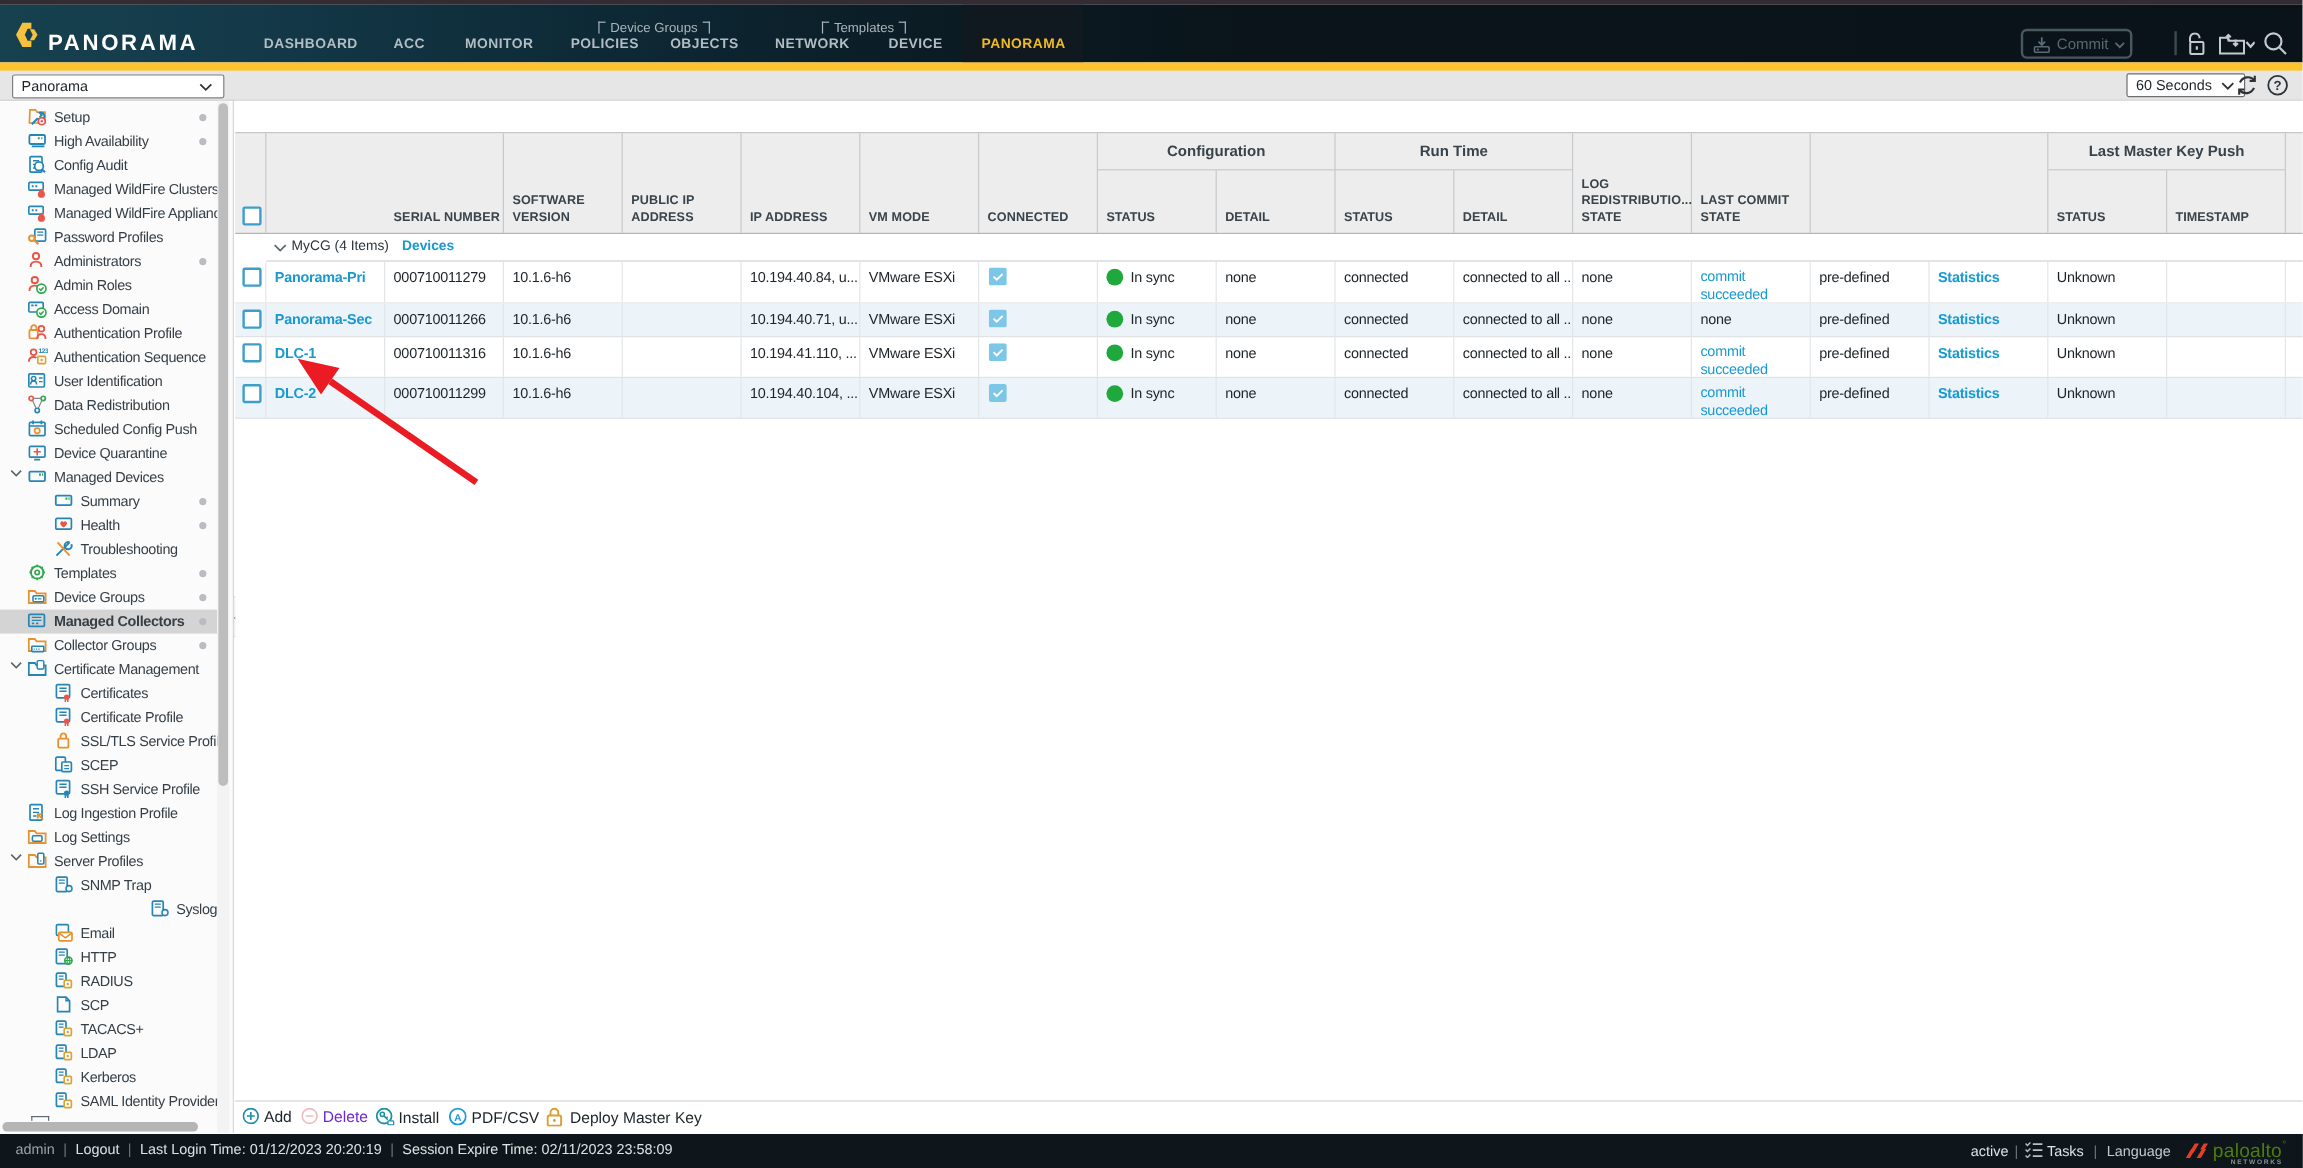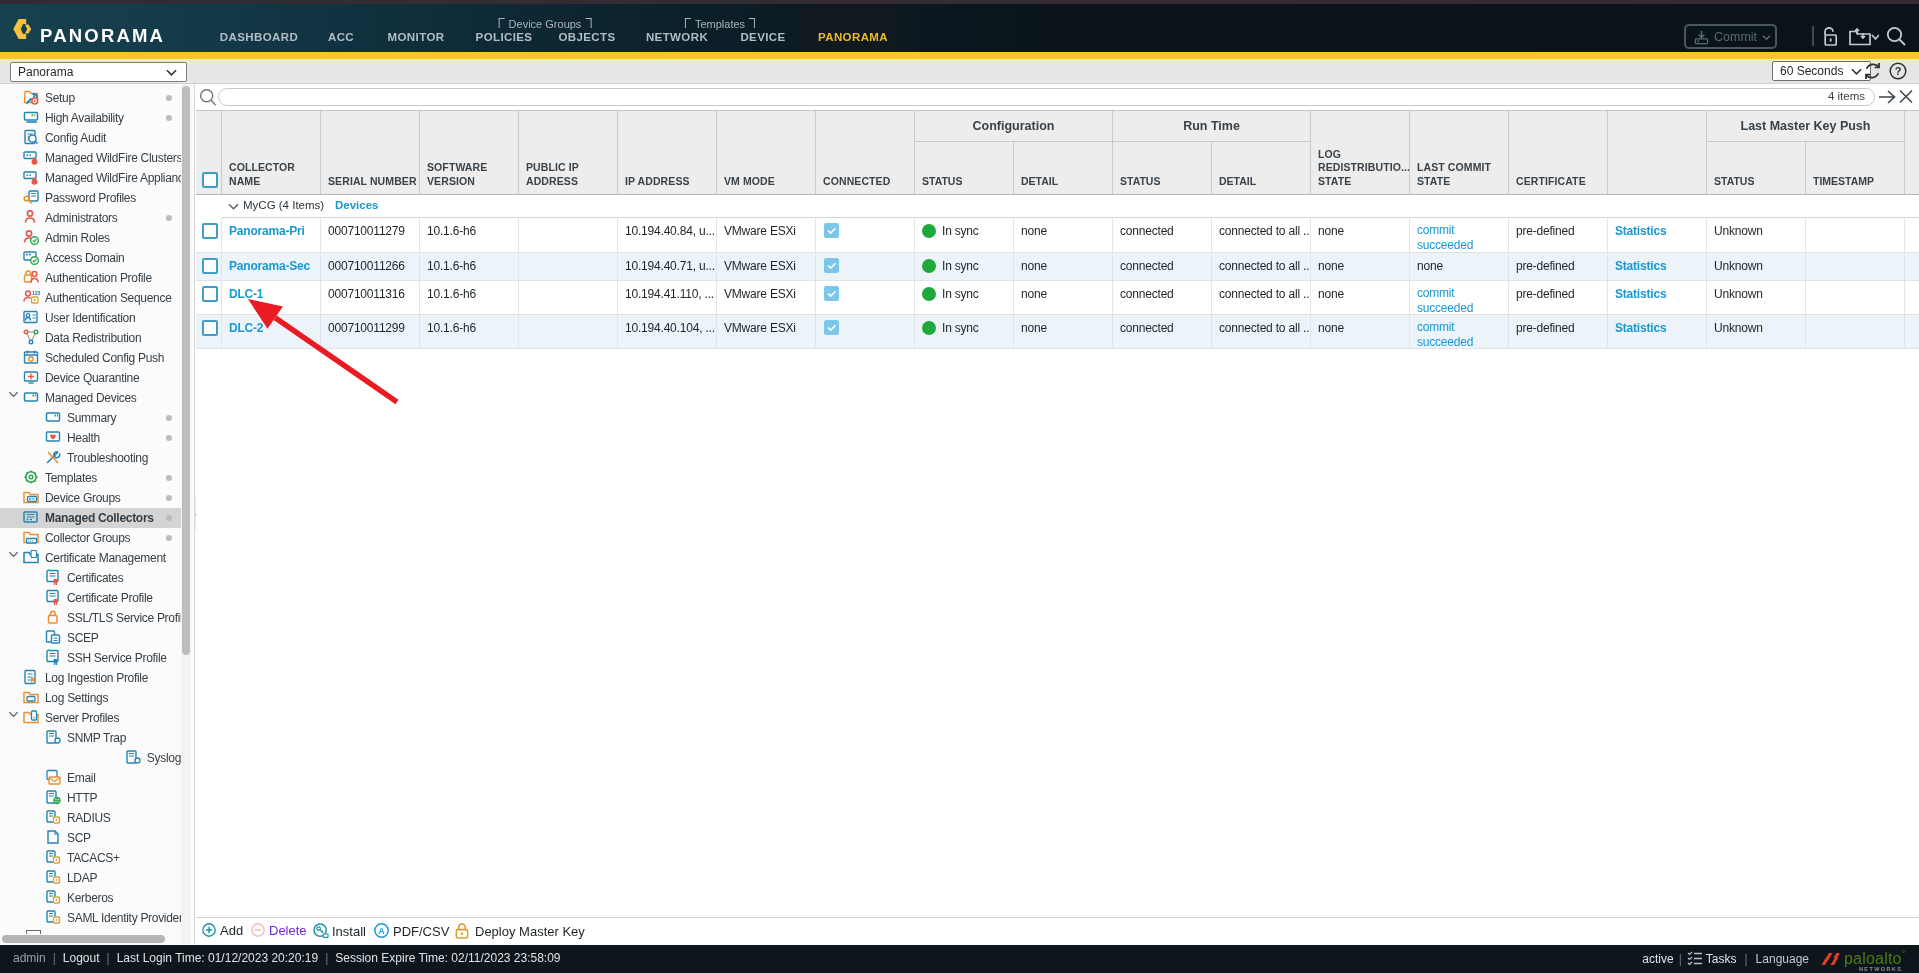--- a/index.html
+++ b/index.html
@@ -349,54 +349,38 @@
             <circle cx="11.5" cy="11" r="1" fill="#dba337"></circle>
           </svg></span><span class="lb">SAML Identity Provider</span></div>
       <div style="position:absolute;left:26px;top:845px;width:13px;height:3px;border:1.5px solid #5f6a72;border-bottom:none;"></div>
       <div style="position:absolute;left:2px;top:850px;width:163px;height:8px;background:#b5b5b5;border-radius:4px;"></div>
     </div>
 <div id="sbtrack"></div>
 <div id="sbthumb"></div>
 <div id="divider"></div>
 <div id="handle"></div>
 <div id="main">
-  <div id="searchrow">
-    <svg style="position:absolute;left:3px;top:4px;" width="18" height="19" viewBox="0 0 20 21">
-          <circle cx="8.5" cy="8.5" r="6.7" stroke="#777" stroke-width="1.6" fill="none"></circle>
-          <path d="M13.5 13.5 L18.5 19" stroke="#777" stroke-width="1.6"></path>
-        </svg>
-    <div id="capsule"></div>
-    <div id="nitems">4 items</div>
-    <svg style="position:absolute;left:1682px;top:5px;" width="18" height="16" viewBox="0 0 18 16">
-          <path d="M1 8 h15 M10 2 l6.5 6 -6.5 6" stroke="#3c454c" stroke-width="1.6" fill="none"></path>
-        </svg>
-    <svg style="position:absolute;left:1703px;top:5px;" width="14" height="15" viewBox="0 0 14 14">
-          <path d="M1 1 L13 13 M13 1 L1 13" stroke="#3c454c" stroke-width="1.5" fill="none"></path>
-        </svg>
-  </div>
   <div id="thead">
         <div class="hc" style="left:0;width:26px;padding-left:6px;">
           <span class="cb"></span>
         </div>
-        <div class="hc" style="left:26px;width:99px;">COLLECTOR<br>NAME</div>
         <div class="hc" style="left:125px;width:99px;">SERIAL NUMBER</div>
         <div class="hc" style="left:224px;width:99px;">SOFTWARE<br>VERSION</div>
         <div class="hc" style="left:323px;width:99px;">PUBLIC IP<br>ADDRESS</div>
         <div class="hc" style="left:422px;width:99px;">IP ADDRESS</div>
         <div class="hc" style="left:521px;width:99px;">VM MODE</div>
         <div class="hc" style="left:620px;width:99px;">CONNECTED</div>
         <div class="hg" style="left:719px;width:198px;">Configuration</div>
         <div class="hs" style="left:719px;width:99px;">STATUS</div>
         <div class="hs" style="left:818px;width:99px;">DETAIL</div>
         <div class="hg" style="left:917px;width:198px;">Run Time</div>
         <div class="hs" style="left:917px;width:99px;">STATUS</div>
         <div class="hs" style="left:1016px;width:99px;">DETAIL</div>
         <div class="hc" style="left:1115px;width:99px;">LOG<br>REDISTRIBUTIO...<br>STATE</div>
         <div class="hc" style="left:1214px;width:99px;">LAST COMMIT<br>STATE</div>
-        <div class="hc" style="left:1313px;width:99px;">CERTIFICATE</div>
         <div class="hc" style="left:1412px;width:99px;"></div>
         <div class="hg" style="left:1511px;width:198px;">Last Master Key Push</div>
         <div class="hs" style="left:1511px;width:99px;">STATUS</div>
         <div class="hs" style="left:1610px;width:99px;">TIMESTAMP</div>
       </div>
   <div id="grouprow">
     <svg style="position:absolute;left:6px;top:8px;" width="11" height="8" viewBox="0 0 12 8">
           <path d="M1 1 l5 5 5-5" stroke="#5a646b" stroke-width="1.5" fill="none"></path>
         </svg>
     <span style="position:absolute;left:21px;top:4px;">MyCG (4 Items)</span>

